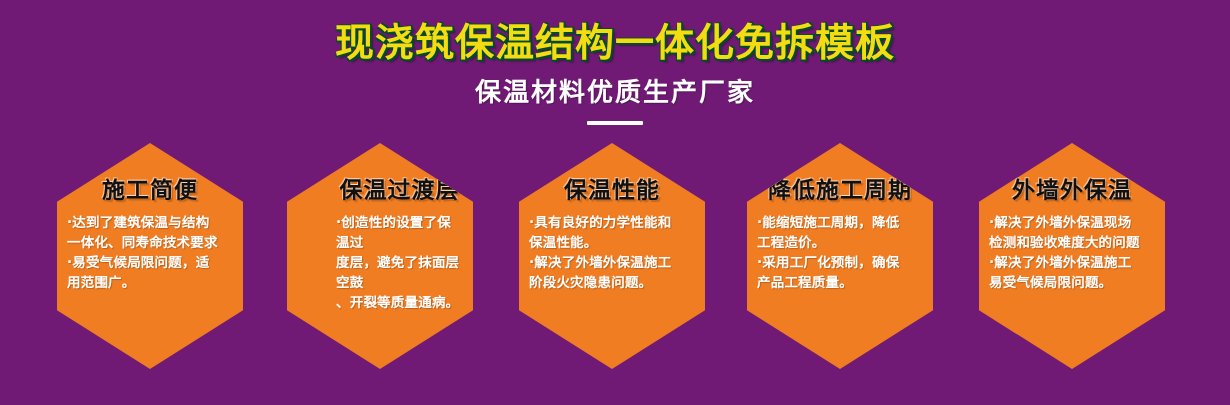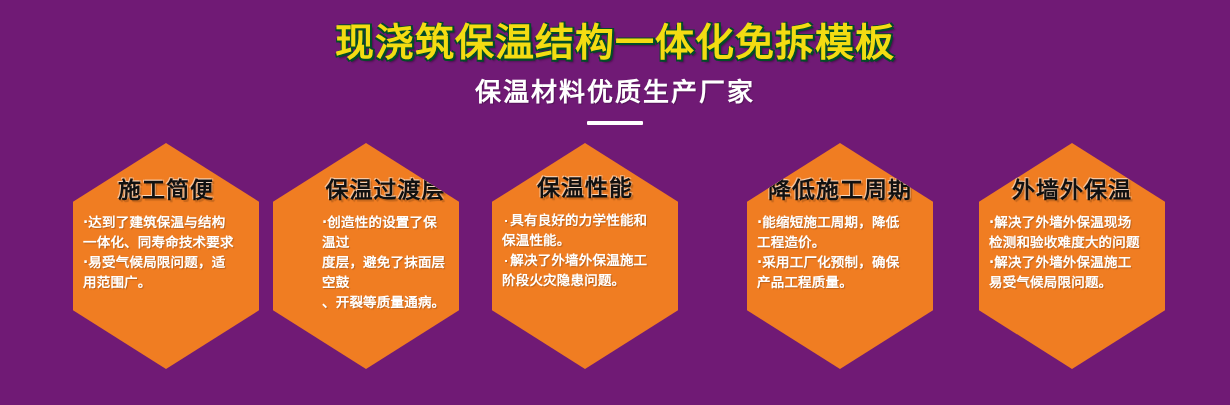--- a/index.html
+++ b/index.html
@@ -84,23 +84,23 @@
     width: 186px;
     height: 226px;
     background: #f07d22;
     -webkit-clip-path: polygon(50% 0%, 100% 26%, 100% 74%, 50% 100%, 0% 74%, 0% 26%);
     clip-path: polygon(50% 0%, 100% 26%, 100% 74%, 50% 100%, 0% 74%, 0% 26%);
     box-sizing: border-box;
     padding: 0 6px;
     text-align: center;
   }
 
-  .hex-1 { left: 73px; }
-  .hex-2 { left: 273px; padding-left: 45px; }
-  .hex-3 { left: 492px; font-family: Liberation Mono, monospace; }
+  .hex-1 { left: 57px; }
+  .hex-2 { left: 287px; padding-left: 45px; }
+  .hex-3 { left: 519px; }
   .hex-4 { left: 747px; }
   .hex-5 { left: 979px; }
 
   .hex-title {
     margin: 0;
     padding-top: 33px;
     font-size: 23px;
     line-height: 28px;
     font-weight: bold;
     letter-spacing: 1px;

